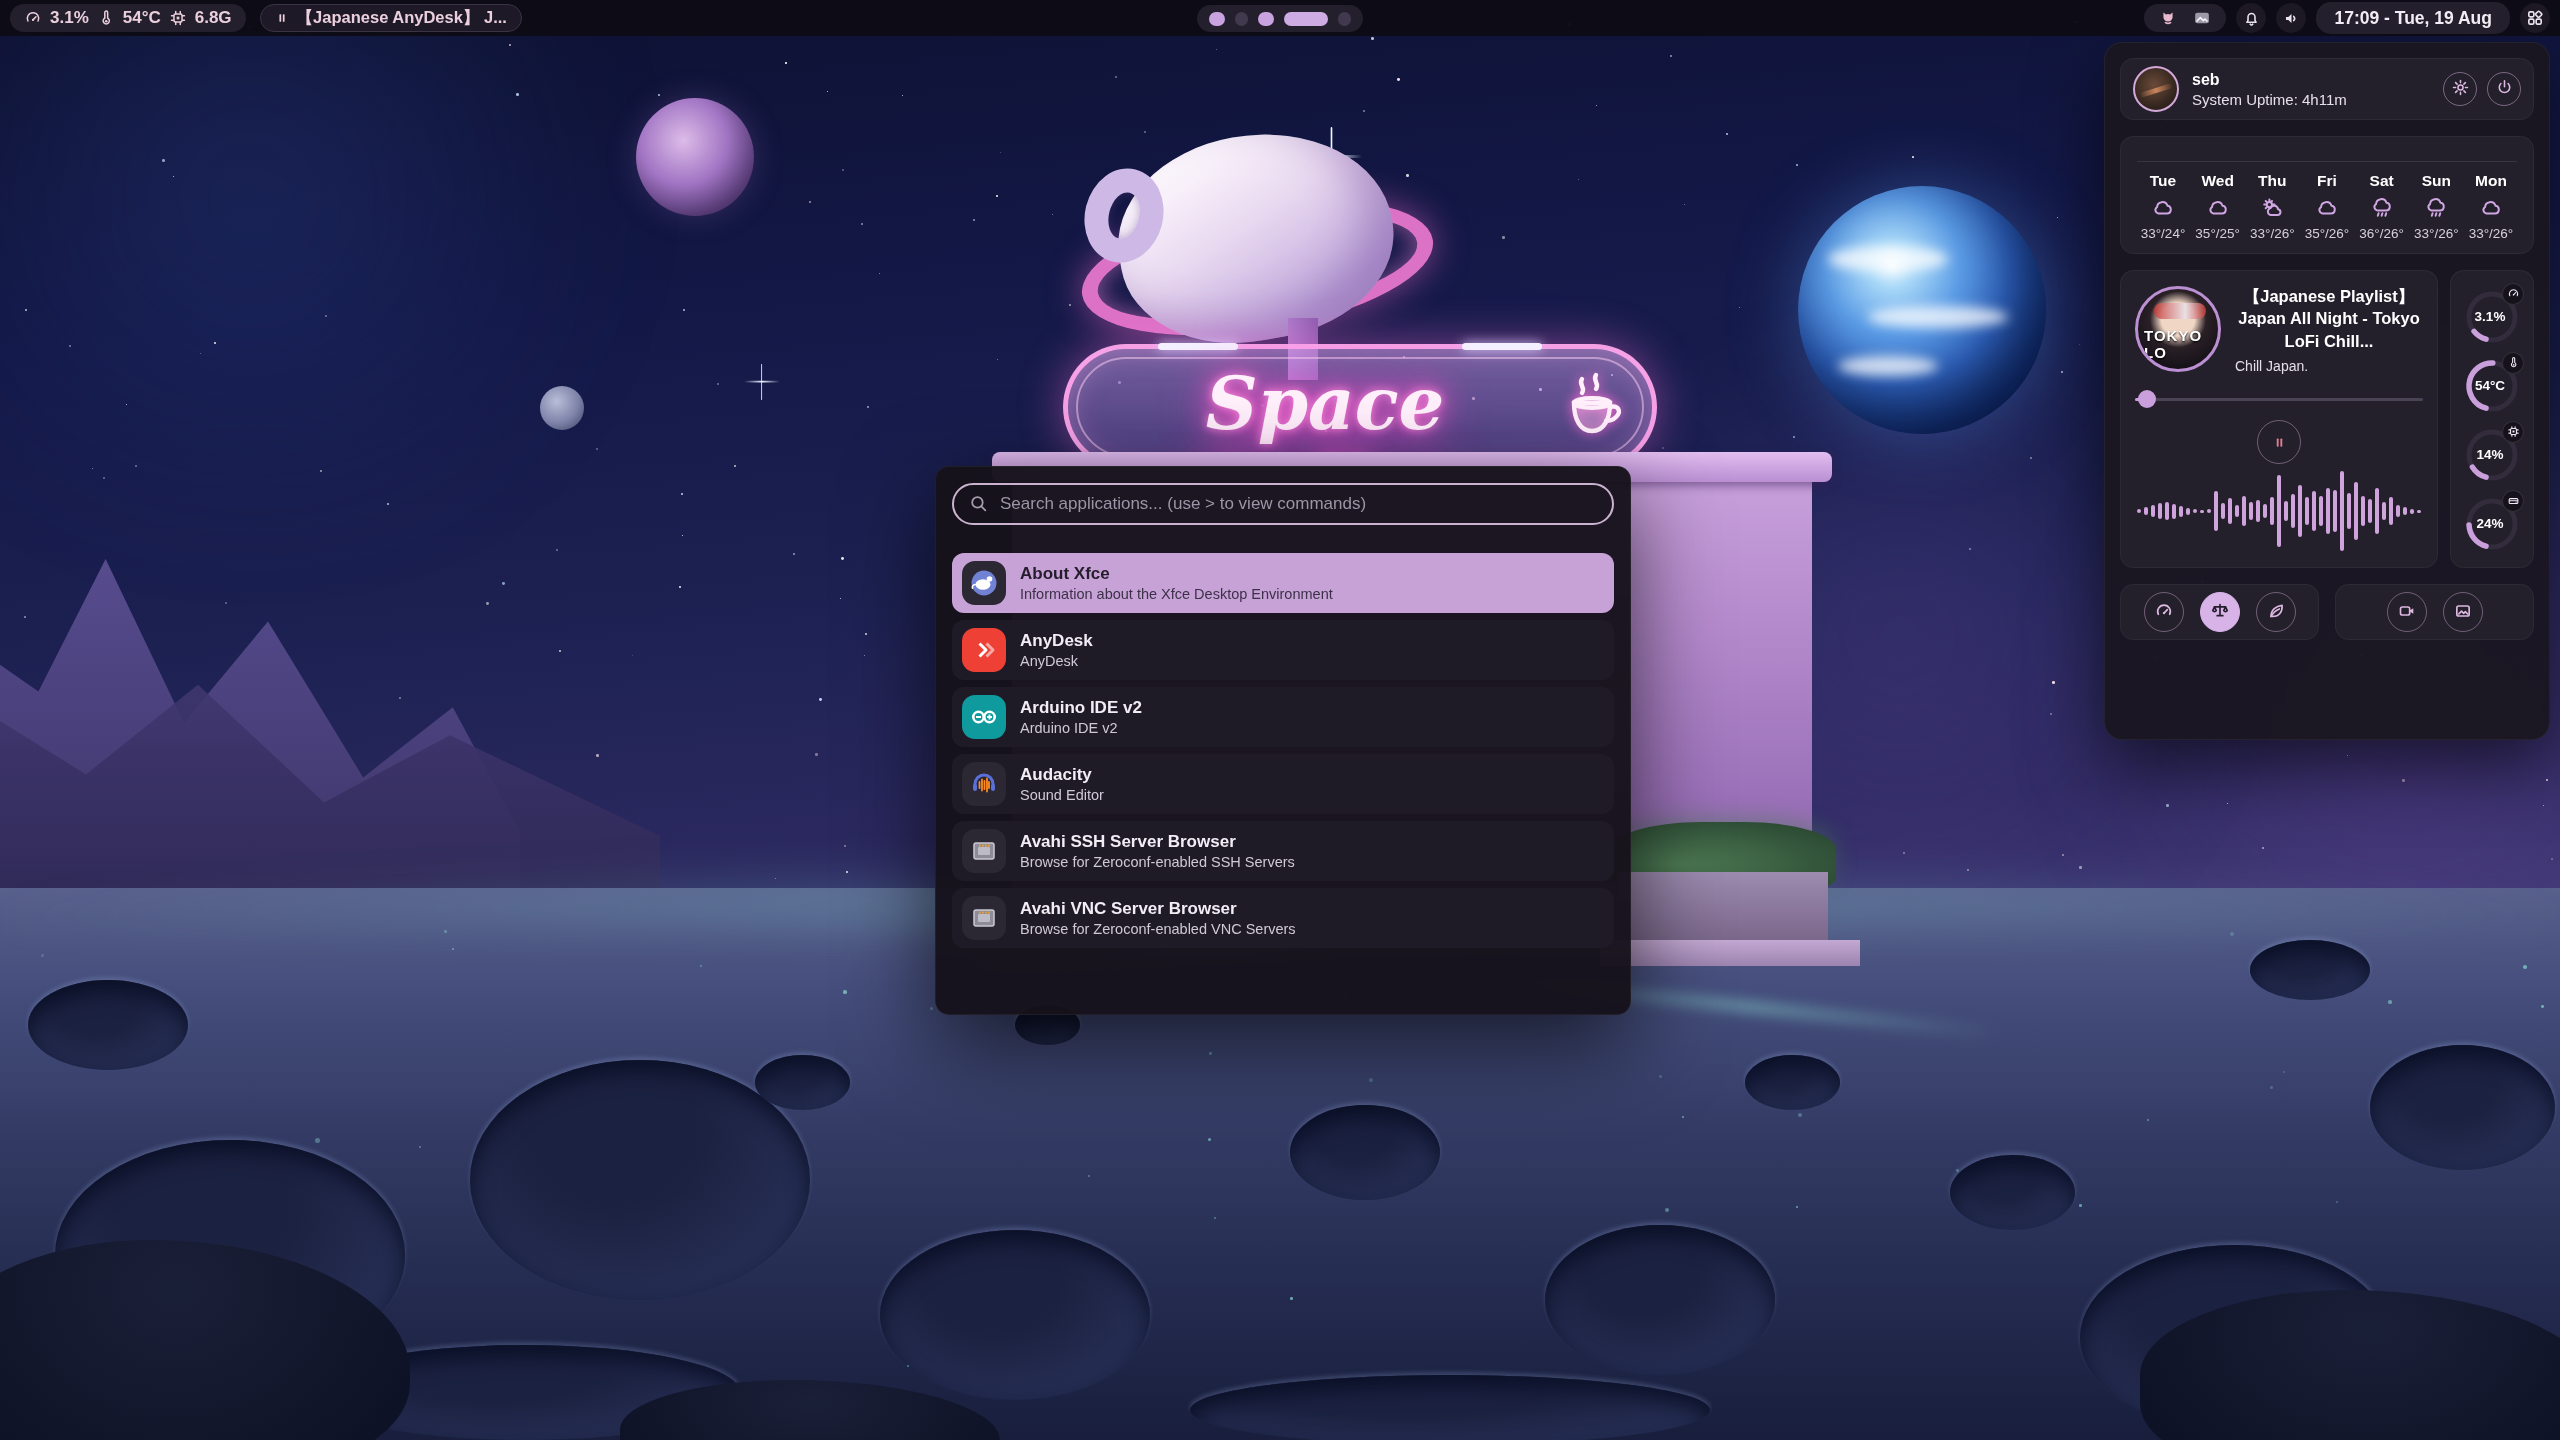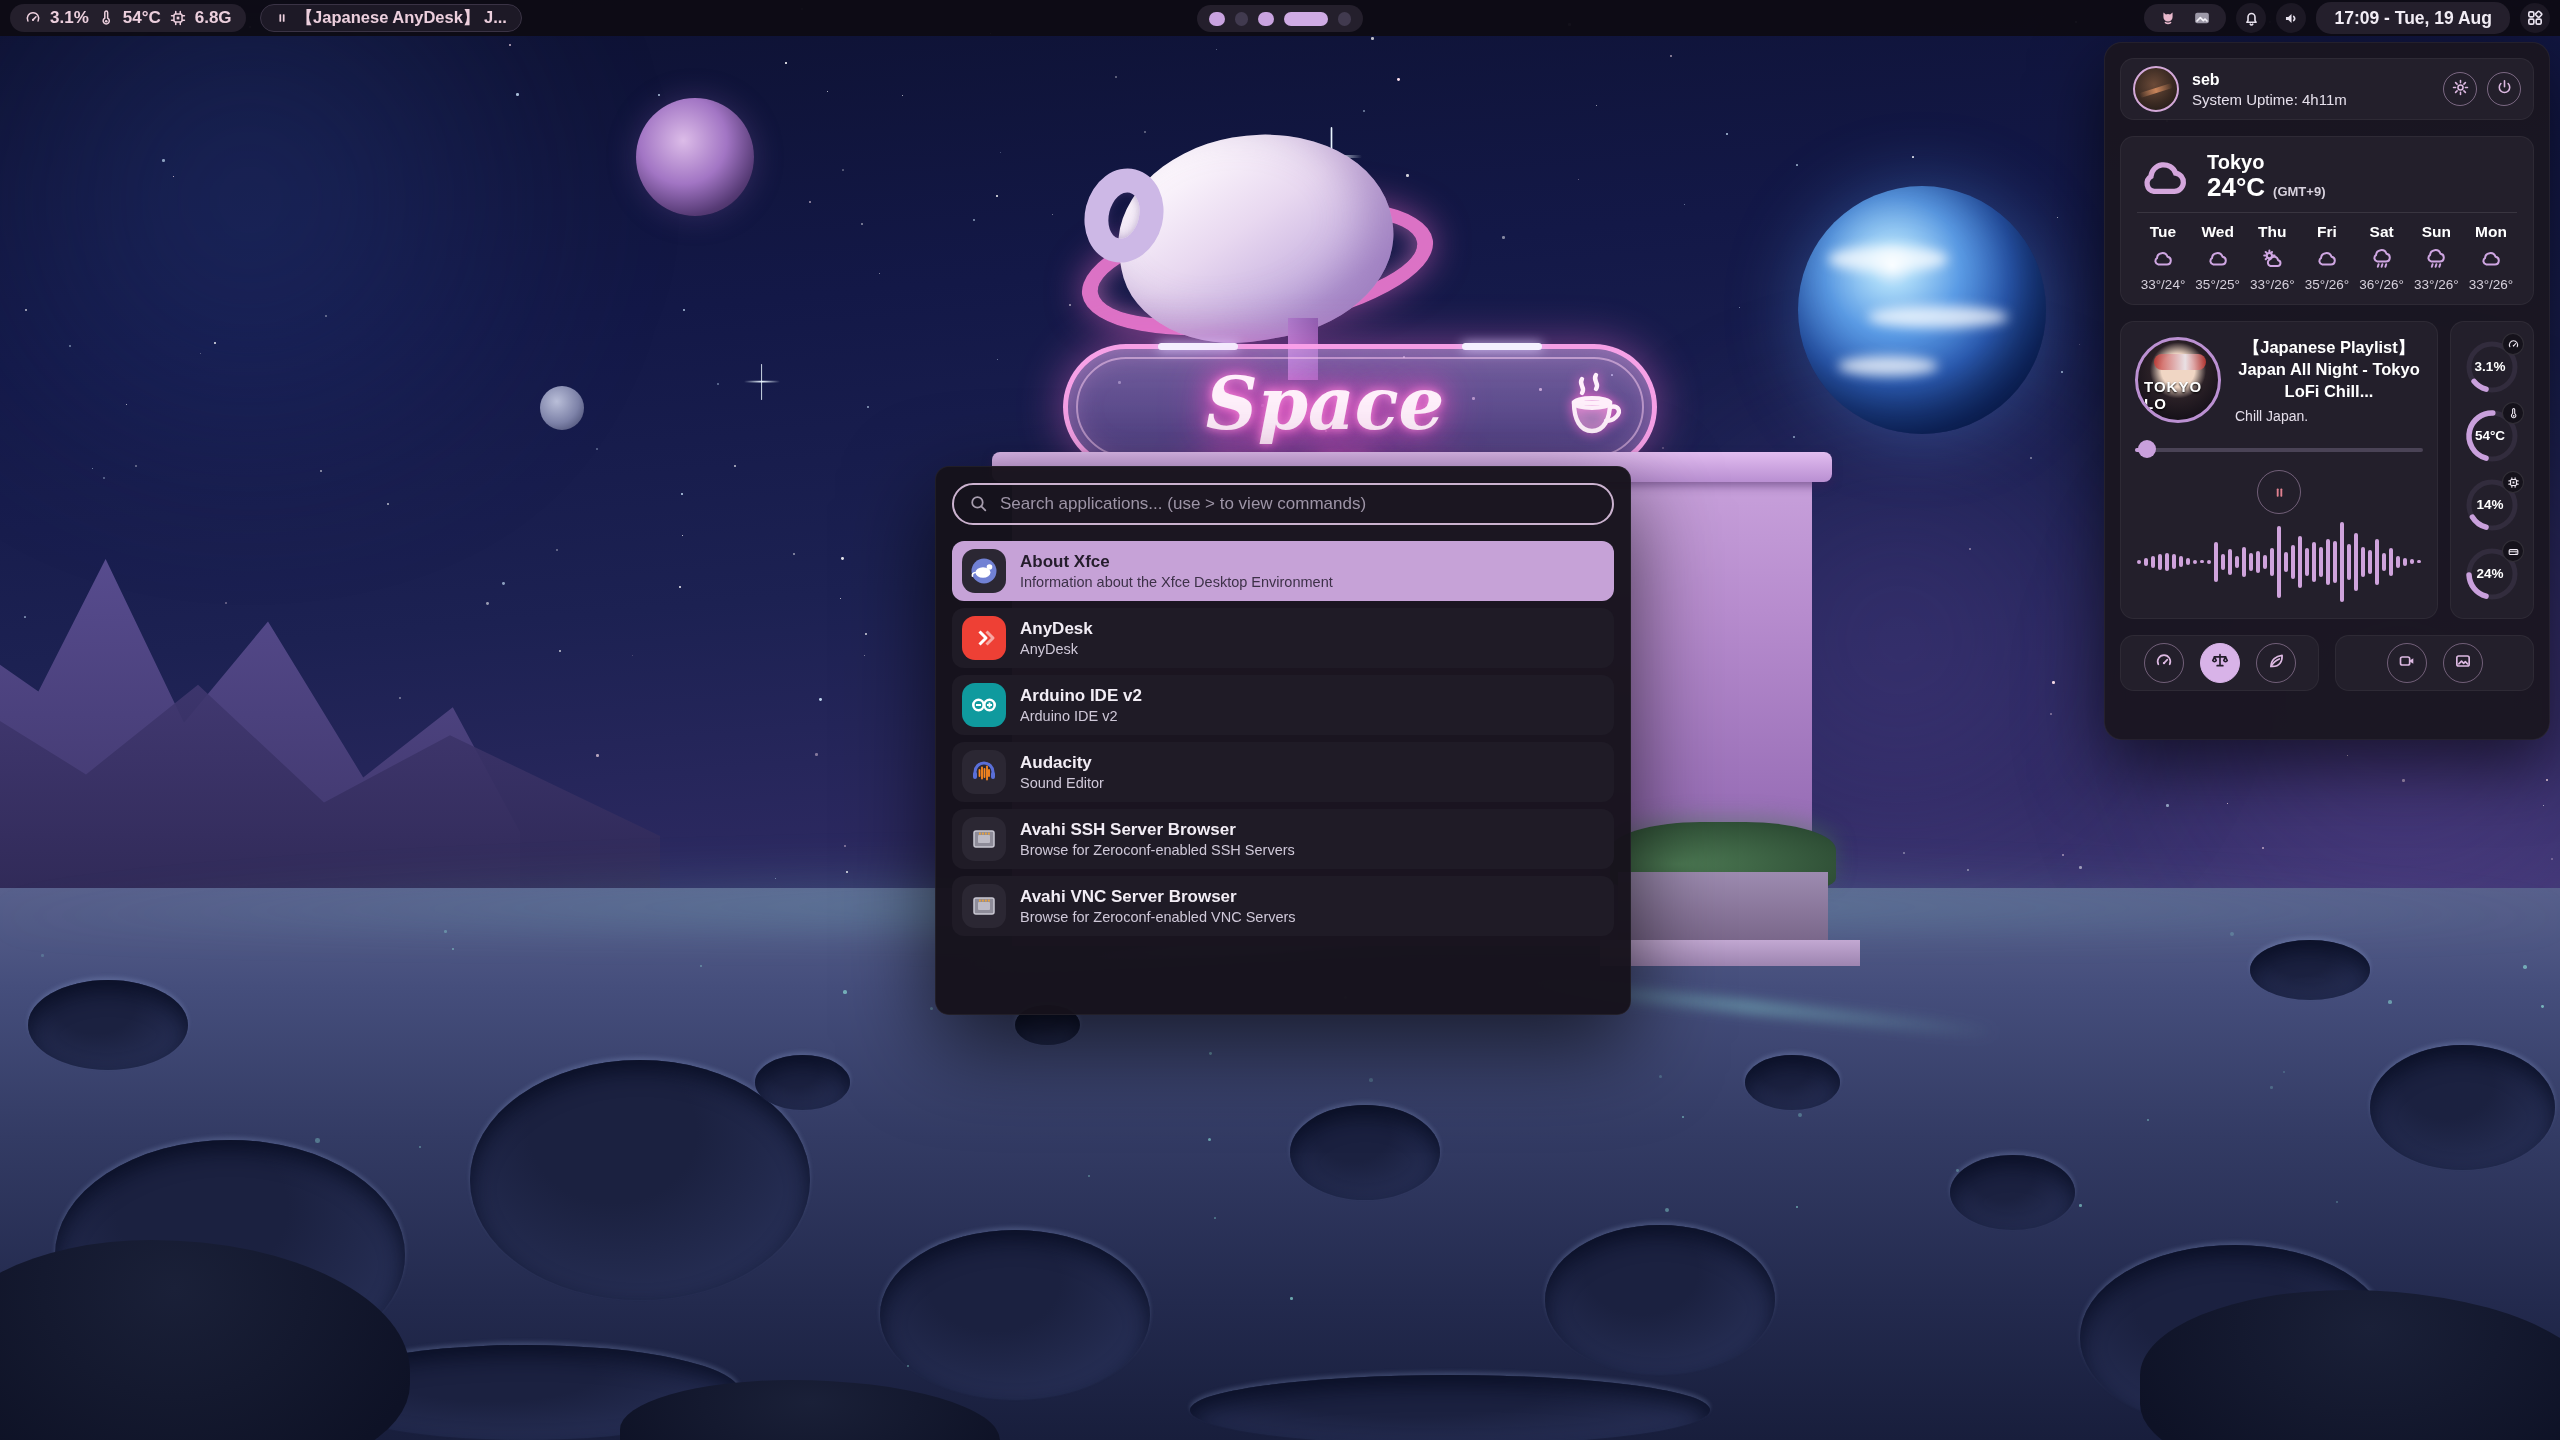--- a/index.html
+++ b/index.html
@@ -99,21 +99,21 @@
 
   
   .launcher{position:absolute;left:935px;top:466px;width:696px;height:549px;z-index:30;
     background:rgba(22,18,27,.97);border:1px solid rgba(255,255,255,.05);border-radius:14px;
     box-shadow:0 30px 90px rgba(0,0,0,.65);padding:16px;}
   .search{position:relative;height:42px;}
   .search input{width:100%;height:42px;border-radius:21px;border:2px solid #cbb2cf;background:transparent;
     color:#e8e2ee;font-size:17px;font-family:"Liberation Sans",sans-serif;padding:0 18px 0 46px;outline:none;}
   .search input::placeholder{color:#9d94a6;}
   .search .mag{position:absolute;left:16px;top:10px;width:21px;height:21px;color:#a79dae;}
-  .apps{margin-top:16px;display:flex;flex-direction:column;gap:7px;}
+  .apps{margin-top:28px;display:flex;flex-direction:column;gap:7px;}
   .app-row{display:flex;align-items:center;gap:14px;height:60px;border-radius:12px;background:#1f1b26;padding:0 10px;}
   .app-row.selected{background:#c6a2d7;}
   .app-plate{width:44px;height:44px;border-radius:13px;background:#2b2733;display:flex;align-items:center;justify-content:center;flex:0 0 44px;}
   .app-plate svg{width:34px;height:34px;}
   .ic-anydesk{background:#ee4035;}
   .ic-arduino{background:#0f9a9e;}
   .app-title{font-size:17px;font-weight:700;color:#f2edf5;line-height:1.25;}
   .app-desc{font-size:14.5px;color:#cfc8d8;line-height:1.25;}
   .selected .app-title{color:#251d2c;}
   .selected .app-desc{color:#3d3148;}
@@ -662,32 +662,20 @@
       <button class="round-btn">
             <span class="ic"><svg viewBox="0 0 24 24" fill="none" stroke="currentColor" stroke-width="2" stroke-linecap="round" stroke-linejoin="round" width="100%" height="100%">
                 <path d="M12 3.6v7.4"></path>
                 <path d="M7.4 7a6.6 6.6 0 1 0 9.2 0"></path>
               </svg></span>
           </button>
     </div>
   </div>
 
   <div class="card weather-card">
-    <div class="weather-head">
-      <span class="weather-cloud"><svg viewBox="0 0 24 20" fill="none" stroke="currentColor" stroke-width="2.4" stroke-linecap="round" width="100%" height="100%">
-              <path d="M7 17h9.2a4.2 4.2 0 0 0 .6-8.35A5.8 5.8 0 0 0 5.6 10.2 3.7 3.7 0 0 0 7 17z"></path>
-            </svg></span>
-      <div>
-        <div class="weather-city">Tokyo</div>
-        <div class="weather-temp">
-          <span>24°C</span>
-          <span class="weather-tz">(GMT+9)</span>
-        </div>
-      </div>
-    </div>
     <div class="weather-div"></div>
     <div class="forecast" id="forecast">
           <div class="fc-col">
             <div class="fc-day">Tue</div>
             <span class="fc-ic"><svg viewBox="0 0 24 24" fill="none" stroke="currentColor" stroke-width="2" stroke-linecap="round" stroke-linejoin="round" width="100%" height="100%">
                 <path d="M7.3 17.5h8.6a3.9 3.9 0 0 0 .6-7.75A5.4 5.4 0 0 0 6 11.2a3.45 3.45 0 0 0 1.3 6.3z"></path>
               </svg></span>
             <div class="fc-temps">33°/24°</div>
           </div>
           <div class="fc-col">

